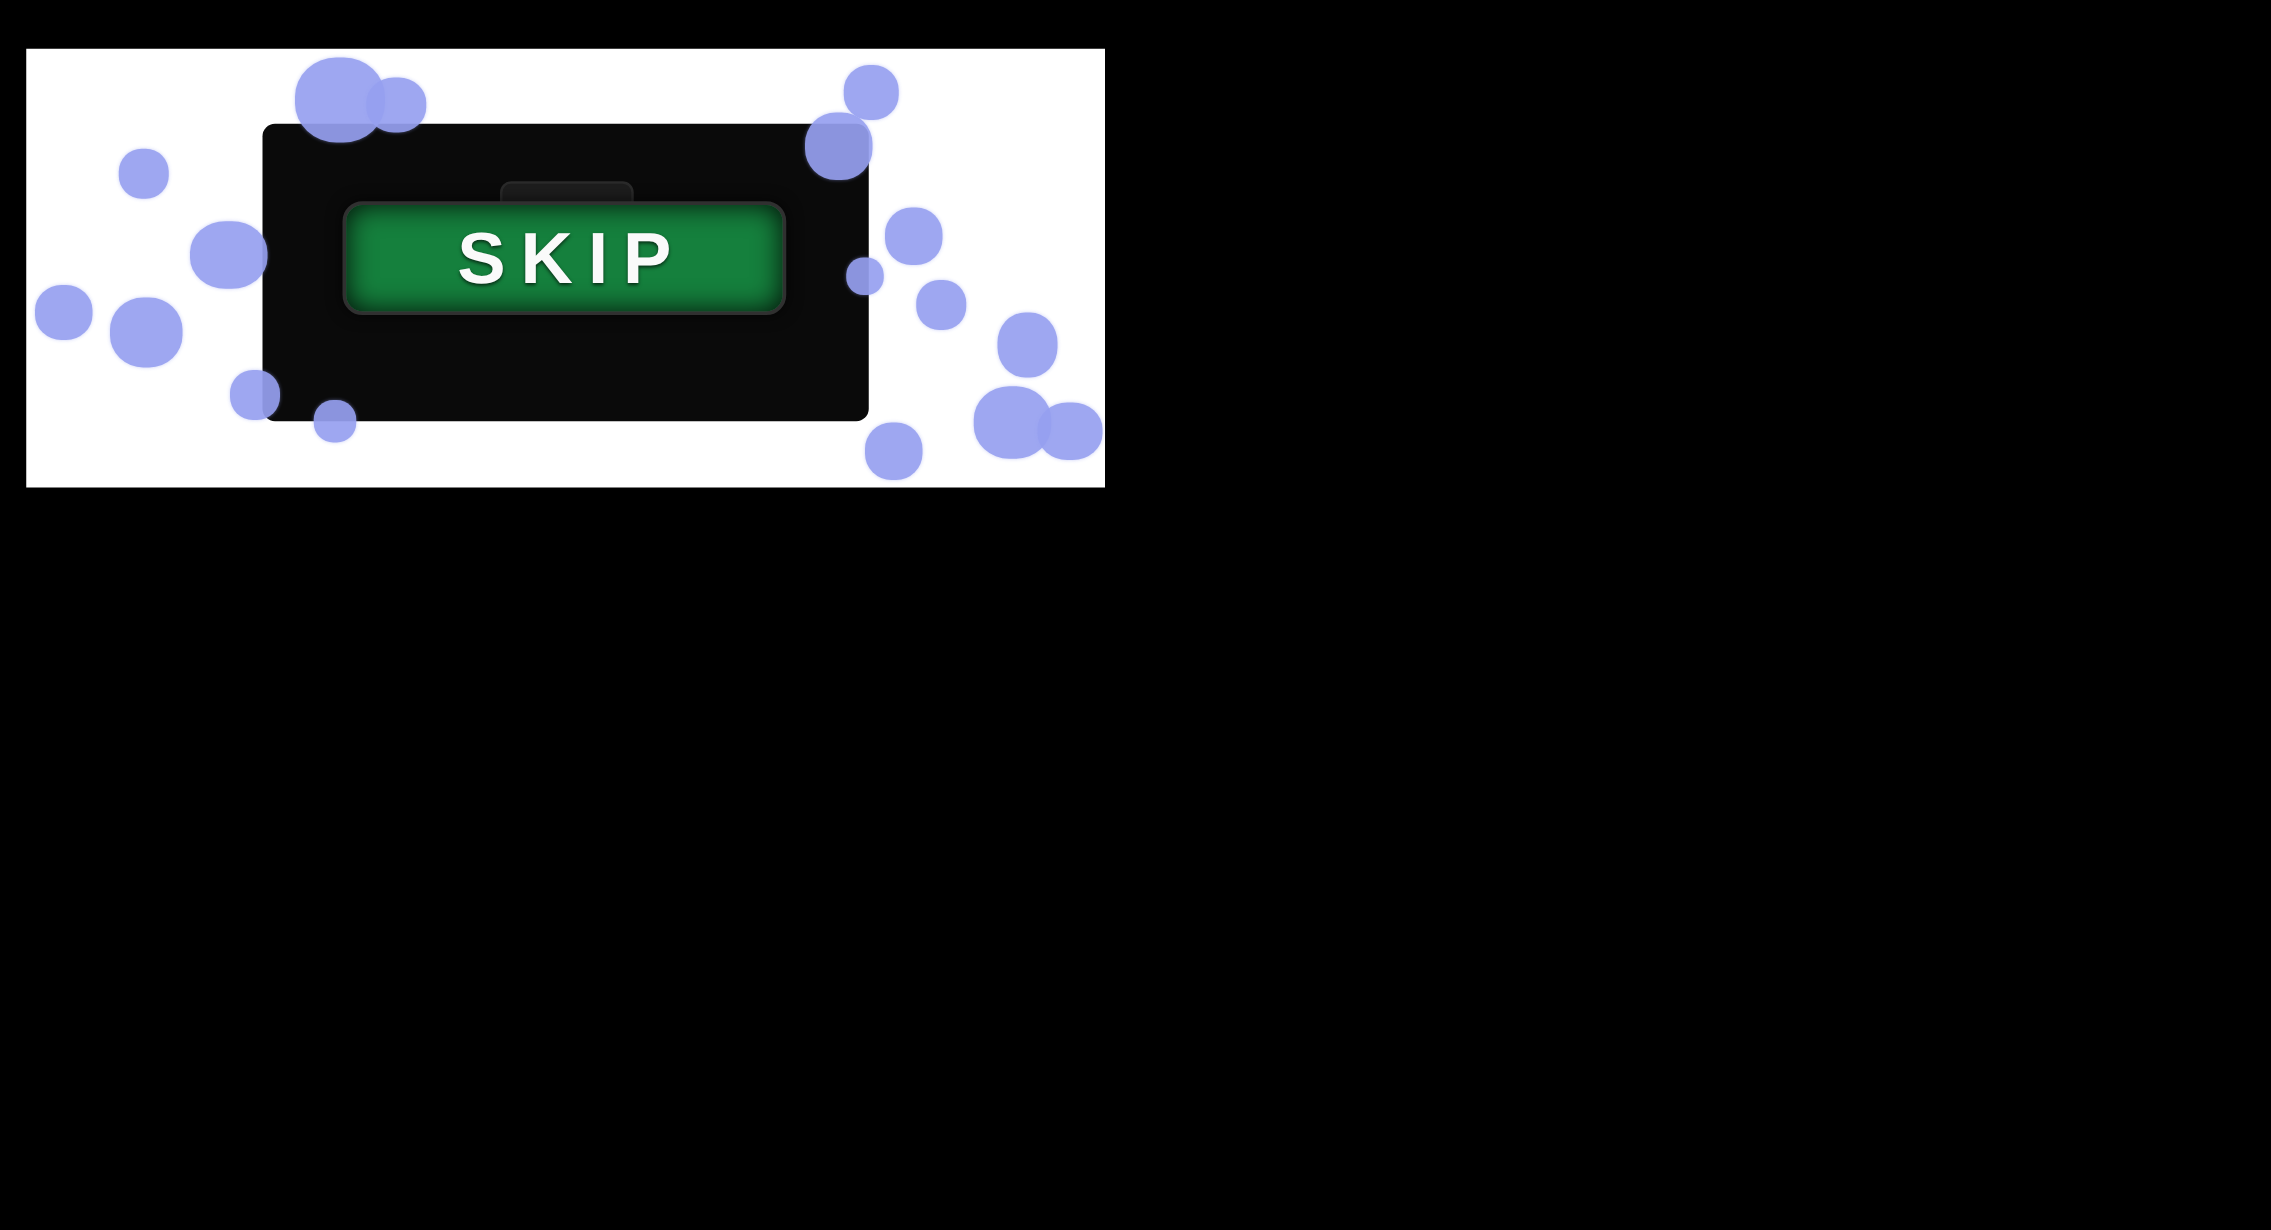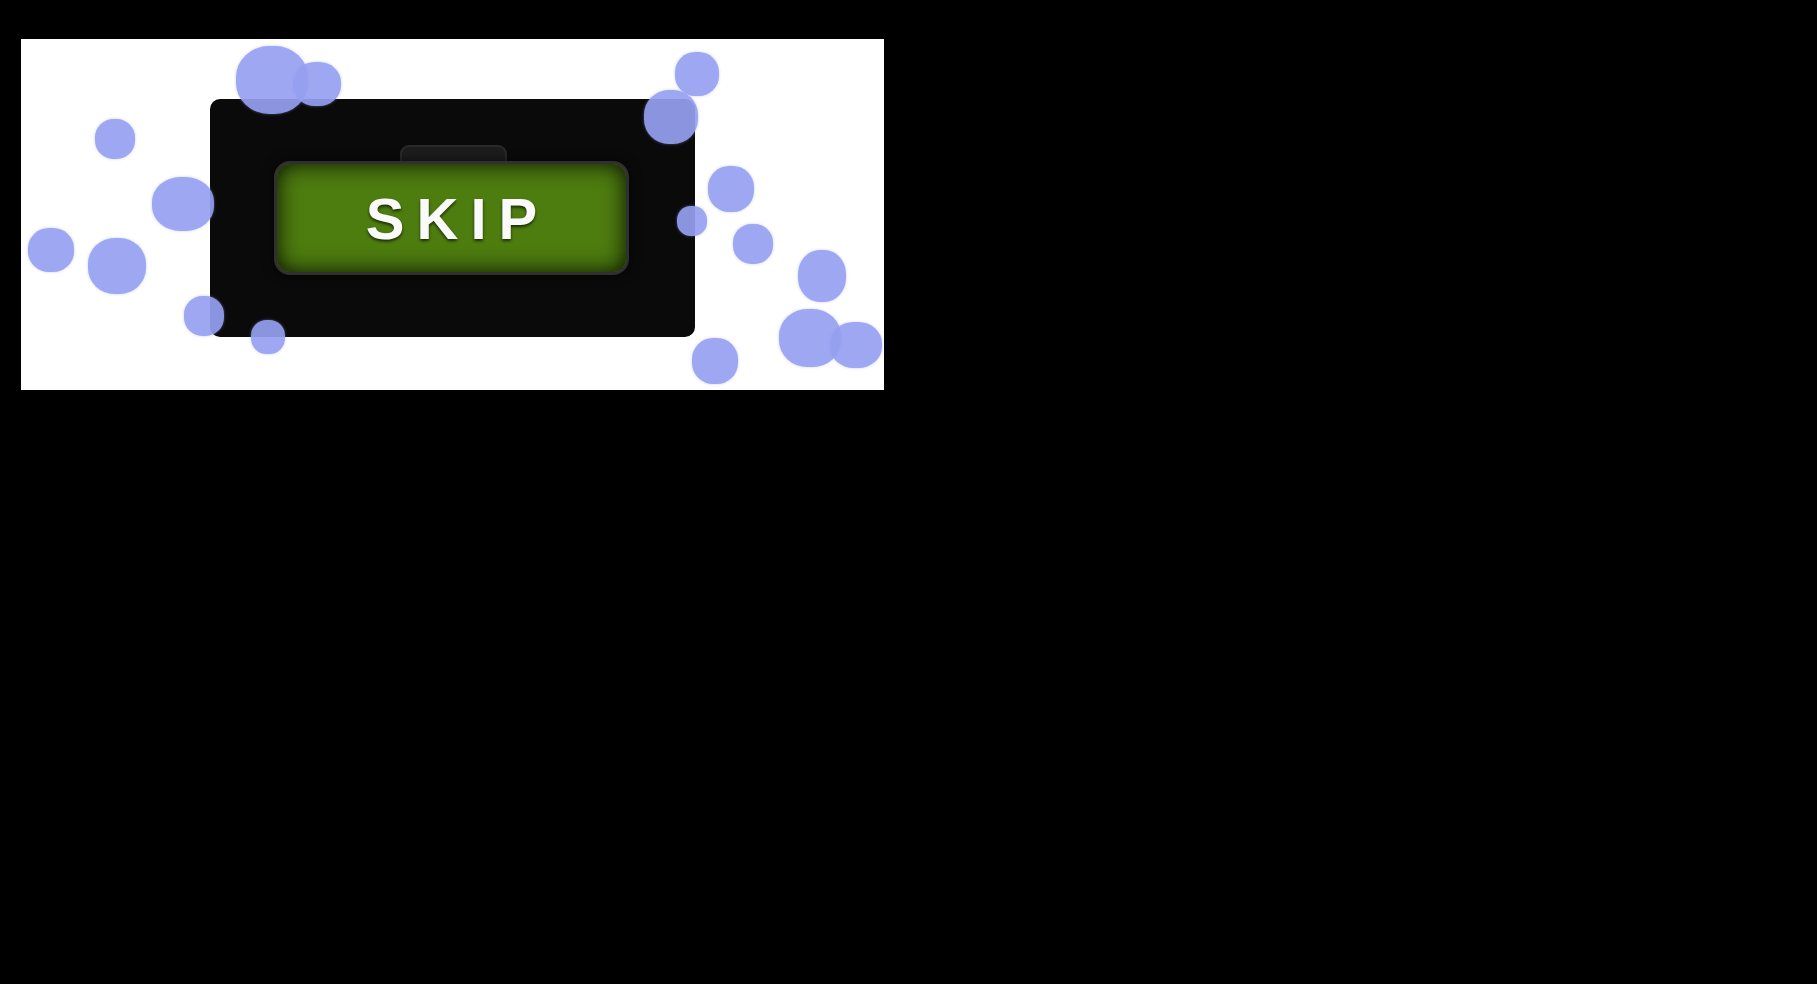--- a/index.html
+++ b/index.html
@@ -59,22 +59,22 @@
     background: #1d1d1d;
     border: 2px solid #2a2a2a;
     border-radius: 9px;
     z-index: 3;
   }
   .skip-button {
     position: absolute;
     left: 253px;
     top: 122px;
     width: 355px;
-    height: 114px;
-    background: #4d7c0f;
+    height: 91px;
+    background: #15803d;
     border: 3px solid #303030;
     border-radius: 16px;
     display: flex;
     align-items: center;
     justify-content: center;
     box-shadow: inset 0 0 22px rgba(0,0,0,0.9), 0 0 12px rgba(0,0,0,0.65);
     z-index: 4;
     cursor: pointer;
     padding: 0;
   }

